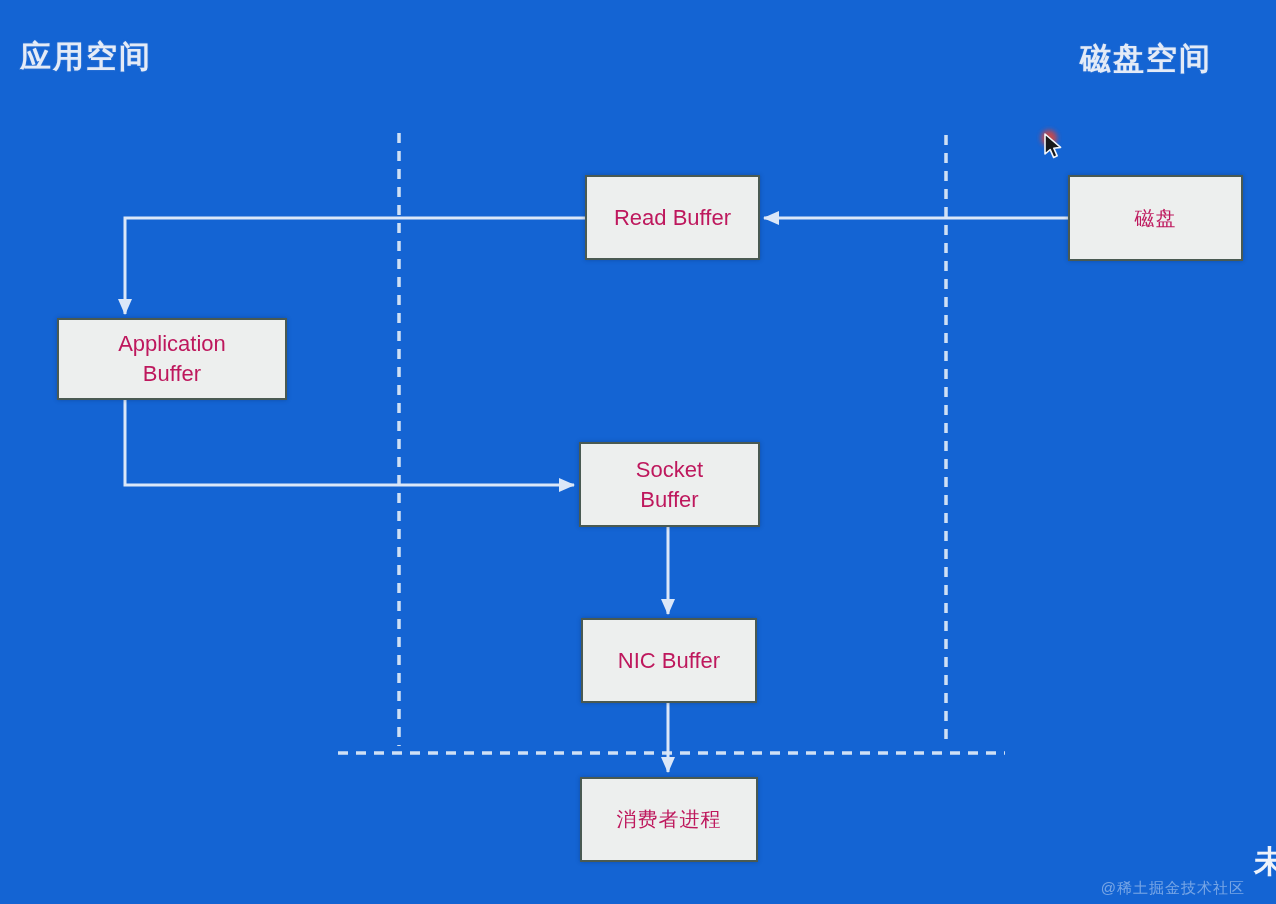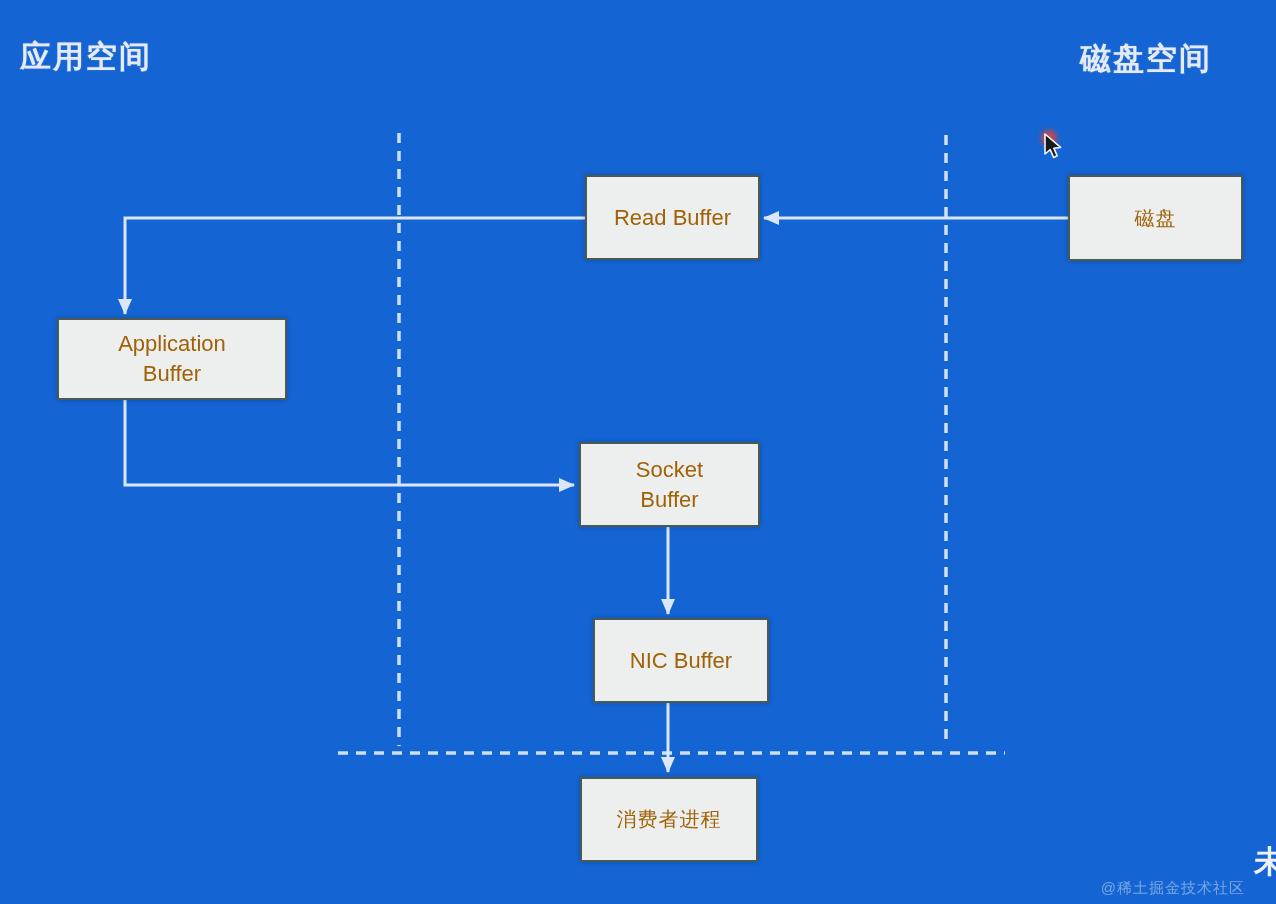--- a/index.html
+++ b/index.html
@@ -30,21 +30,21 @@
     border: 2px solid #4a5a52;
     box-sizing: border-box;
     display: flex;
     align-items: center;
     justify-content: center;
     text-align: center;
     box-shadow: 0 0 4px rgba(10,40,90,0.35);
   }
   .node-label {
     font-size: 22px;
-    color: #a16207;
+    color: #be185d;
     line-height: 1.35;
     white-space: pre-line;
   }
   .node-label.cjk {
     font-size: 20px;
     letter-spacing: 1px;
   }
   .wires {
     position: absolute;
     left: 0; top: 0;
@@ -122,21 +122,21 @@
   <div class="node" style="left:10px; top:318px; width:230px; height:82px;margin-left:47px;">
     <span class="node-label">Application
 Buffer</span>
   </div>
 
   <div class="node" style="left:579px; top:442px; width:181px; height:85px;align-items:center;">
     <span class="node-label">Socket
 Buffer</span>
   </div>
 
-  <div class="node" style="left:581px; top:618px; width:176px; height:85px;margin-left:12px;">
+  <div class="node" style="left:581px; top:618px; width:176px; height:85px;">
     <span class="node-label">NIC Buffer</span>
   </div>
 
   <div class="node" style="left:580px; top:777px; width:178px; height:85px;">
     <span class="node-label cjk">消费者进程</span>
   </div>
 
   <div class="cursor-wrap">
     <svg width="36" height="40" viewBox="0 0 36 40">
       <circle cx="13" cy="14" r="8" fill="#e04438" opacity="0.85" filter="url(#softGlow2)"></circle>

